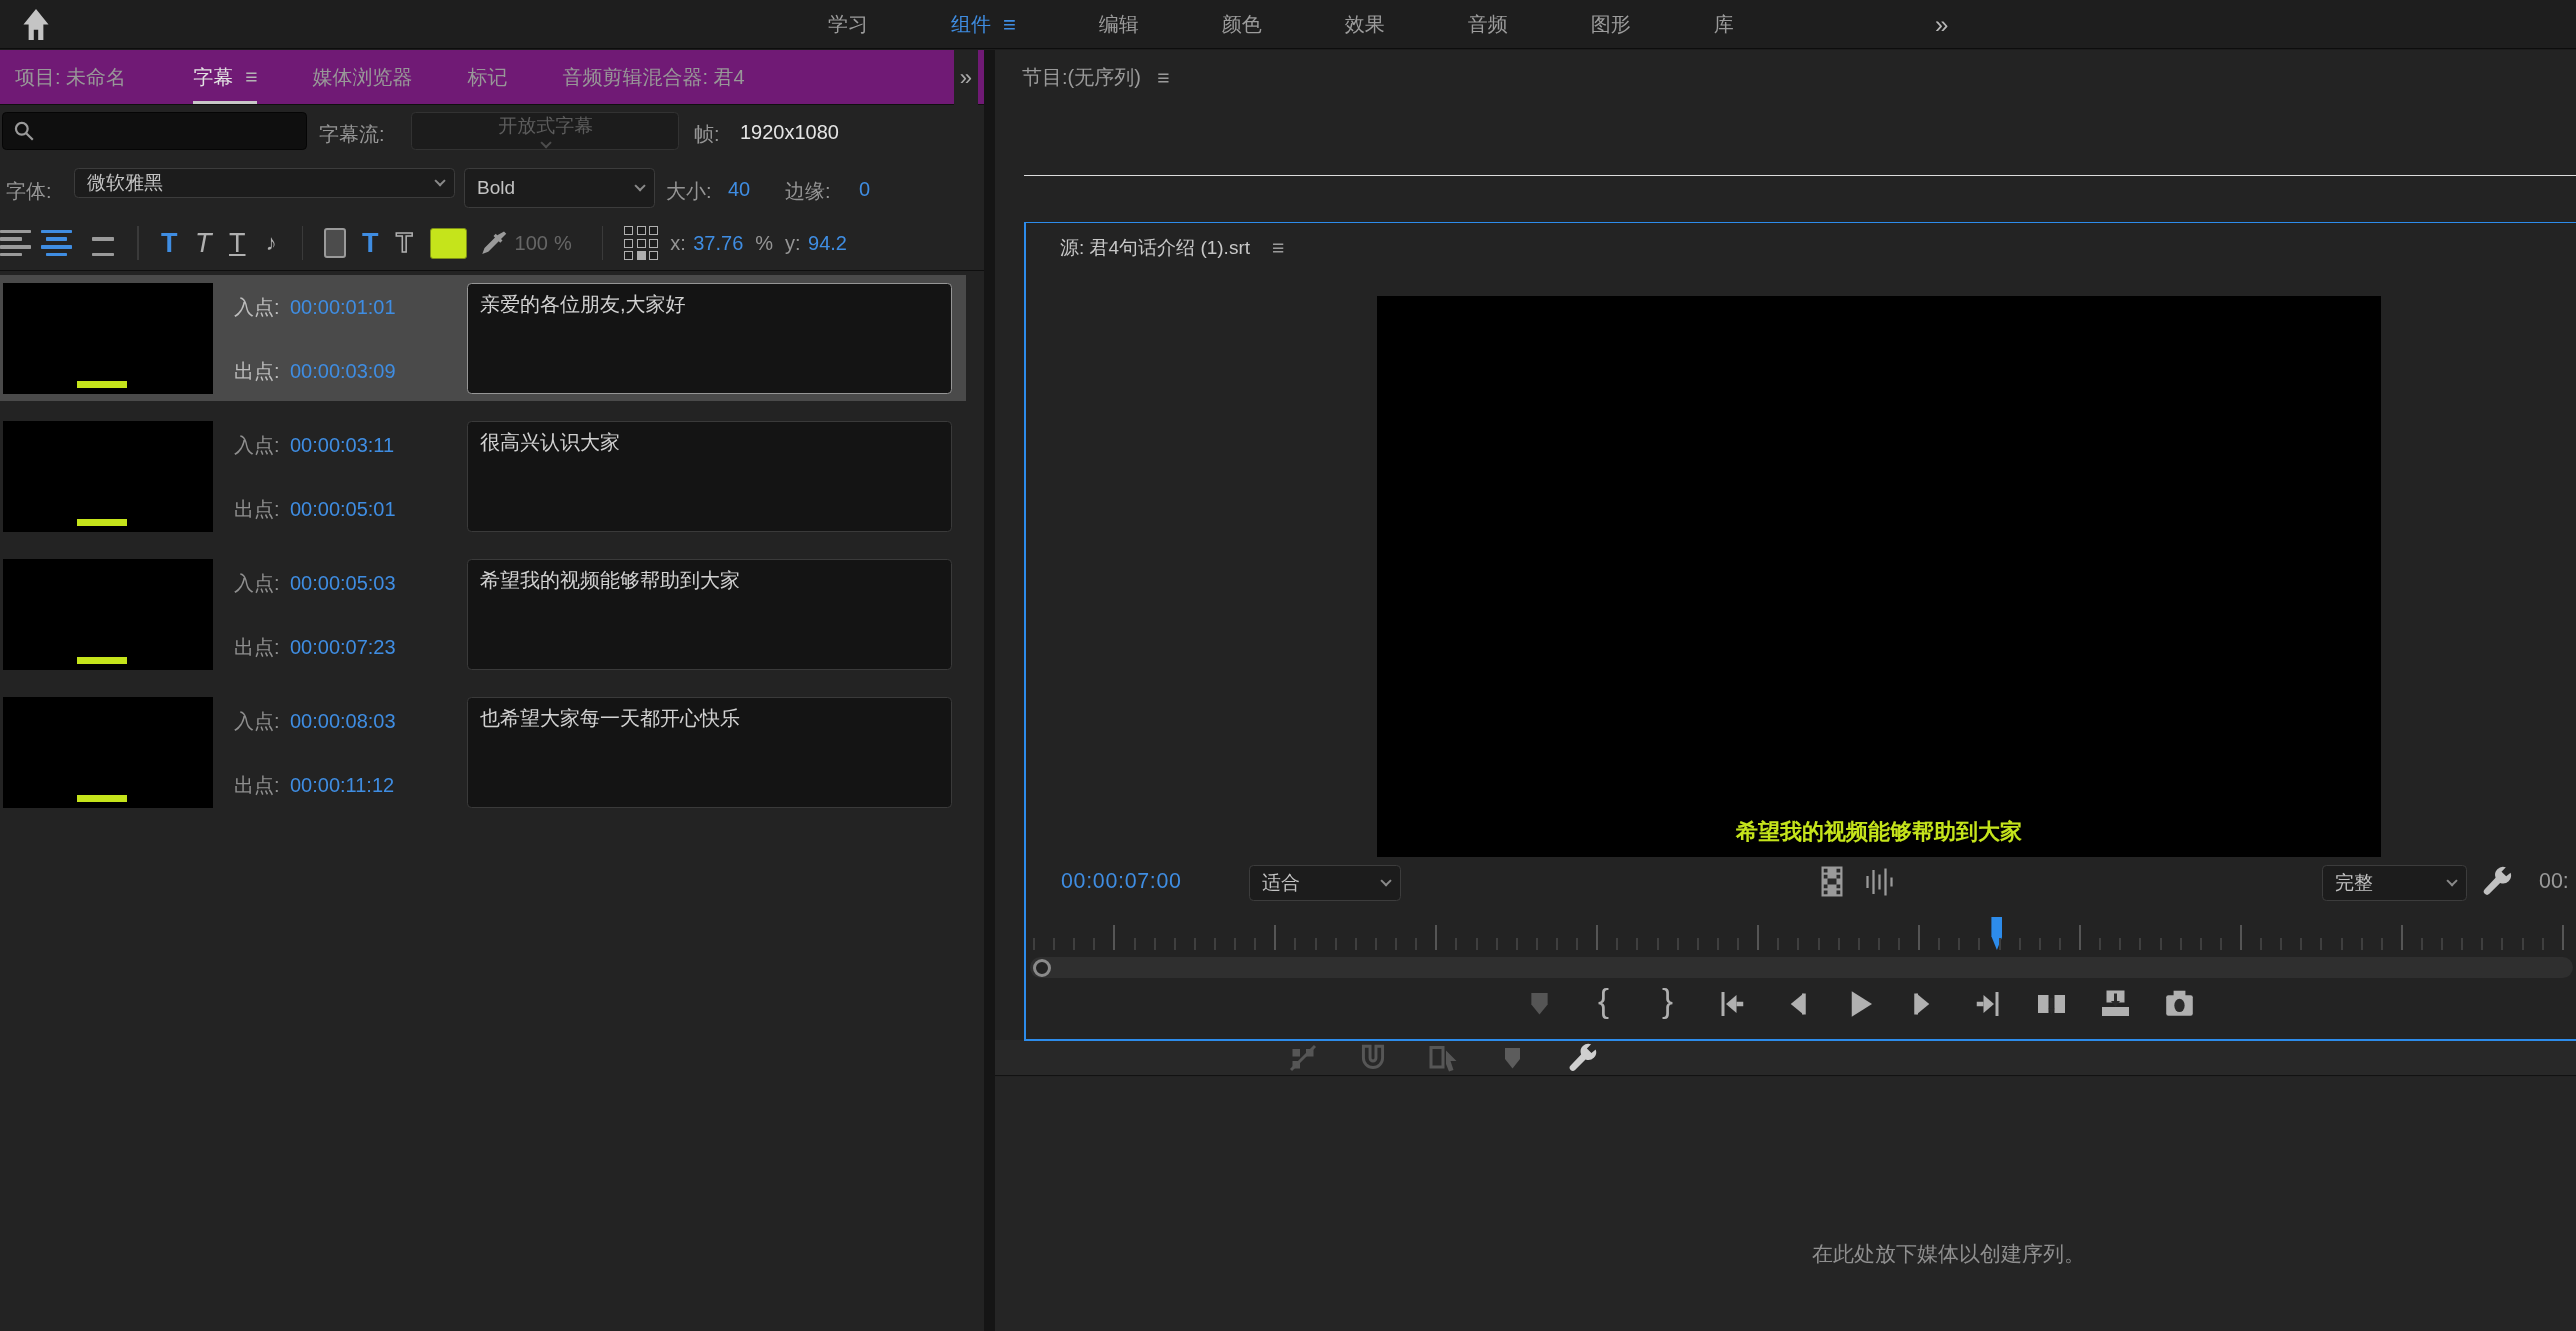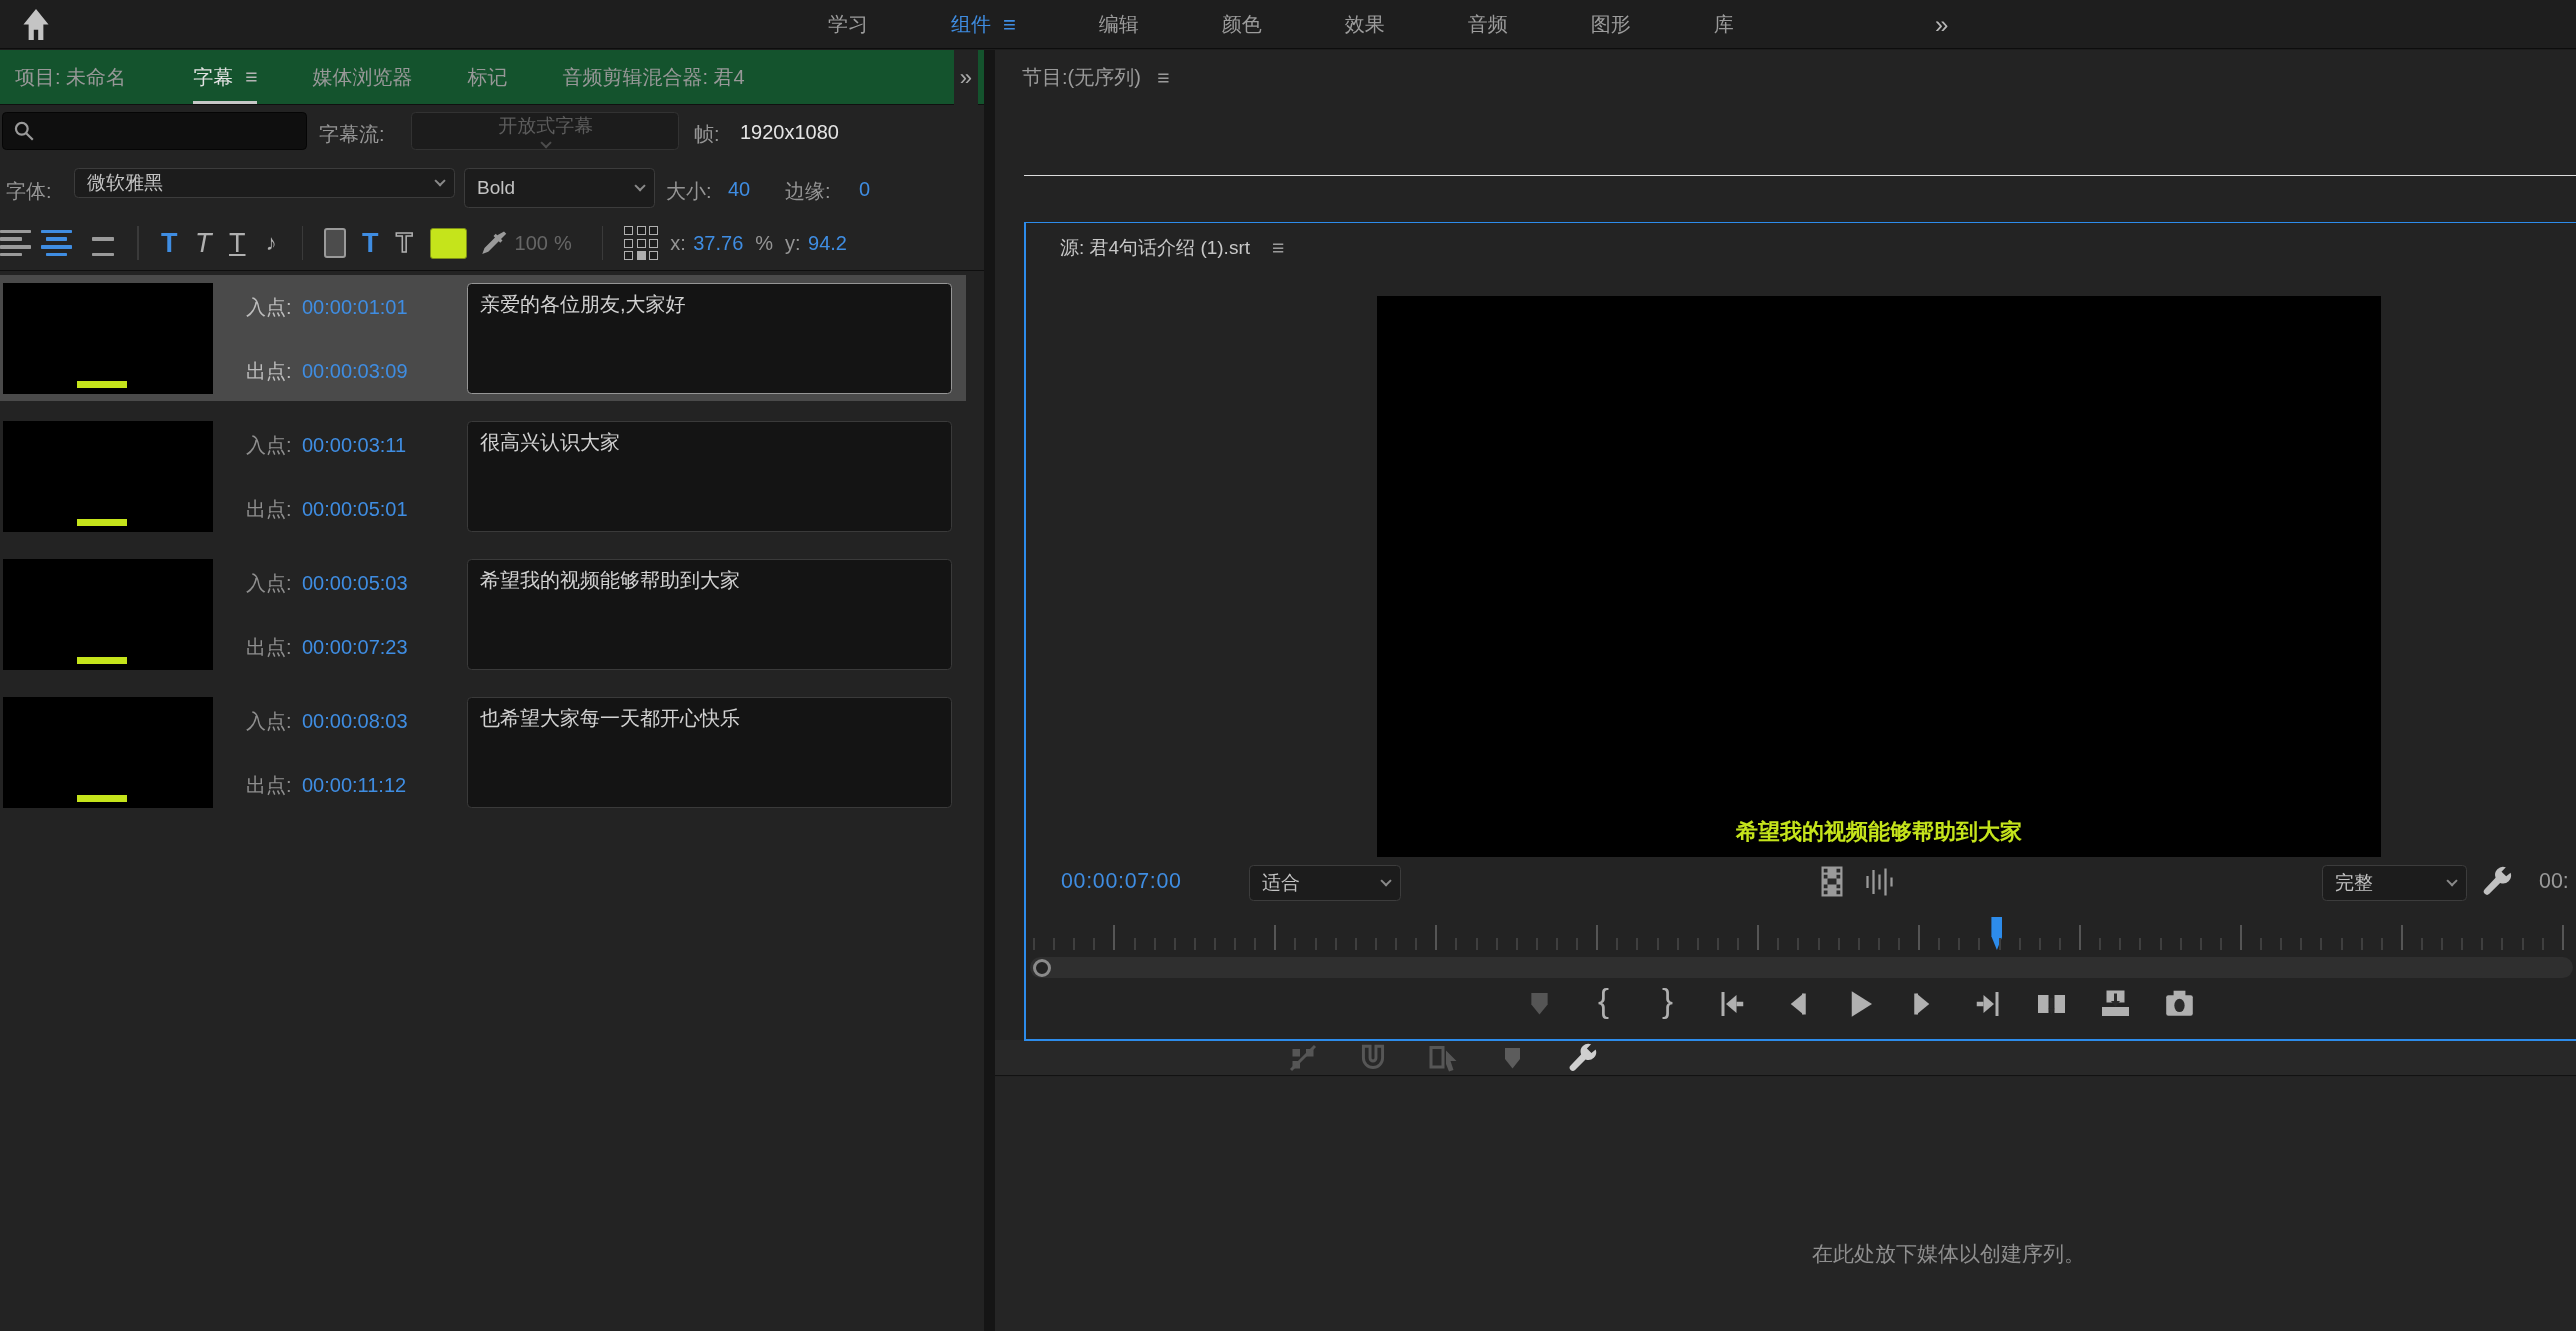--- a/index.html
+++ b/index.html
@@ -12,21 +12,21 @@
   .home-btn { position:absolute; left:19px; top:7.4px; width:33px; height:34px; display:flex; align-items:center; justify-content:center; }
   .ws-tabs { position:absolute; left:828px; top:0; height:49px; display:flex; align-items:center; gap:83px; }
   .ws-tab { font-size:20px; color:#9c9c9c; display:inline-flex; align-items:center; gap:12px; white-space:nowrap; cursor:default; }
   .ws-tab .ws-menu { display:none; color:#3f8de2; font-size:22px; }
   .ws-tab.active { color:#3f8de2; }
   .ws-tab.active .ws-menu { display:inline; }
   .ws-overflow { position:absolute; left:1935px; top:0; height:49px; display:flex; align-items:center; font-size:24px; color:#b8b8b8; }
 
   
   .left-panel { position:absolute; left:0; top:50px; width:984px; height:1281px; background:#232323; overflow:hidden; }
-  .lp-tabbar { position:absolute; left:0; top:0; width:984px; height:55px; background:#14532d; border-bottom:1.5px solid #101010; display:flex; align-items:stretch; gap:55px; padding-left:15px; overflow:hidden; }
+  .lp-tabbar { position:absolute; left:0; top:0; width:984px; height:55px; background:#701a75; border-bottom:1.5px solid #101010; display:flex; align-items:stretch; gap:55px; padding-left:15px; overflow:hidden; }
   .lp-tab { display:inline-flex; align-items:center; gap:12px; font-size:20px; color:#989898; white-space:nowrap; border-bottom:3.7px solid transparent; padding-top:3px; }
   .lp-tab.active { color:#e2e2e2; border-bottom-color:#c8c8c8;margin-left:12px; }
   .lp-tab .lp-menu { display:none; color:#b4b4b4; font-size:21px; }
   .lp-tab.active .lp-menu { display:inline; }
   .lp-overflow { position:absolute; right:6px; top:0; height:55px; display:flex; align-items:center; font-size:22px; color:#a8a8a8; background:#232323; padding:0 6px; }
 
   .lp-search-row { position:absolute; left:0; top:56px; width:984px; height:47px; }
   .search-box { position:absolute; left:1.5px; top:6px; width:305px; height:38px; background:#0f0f0f; border:0.7px solid #050505; border-radius:4.4px; display:flex; align-items:center; padding-left:10.4px; }
   .search-box input { background:transparent; border:none; outline:none; color:#cfcfcf; font-size:19px; width:259px; margin-left:9px; font-family:inherit; }
   .lbl { color:#959595; font-size:20px; }
@@ -69,21 +69,21 @@
   .dim { color:#666; font-size:20px; }
   .grid-icon { display:grid; grid-template-columns:repeat(3,9px); grid-template-rows:repeat(3,9px); gap:3.7px; margin:0 12px 0 7.4px; }
   .grid-icon b { border:1.5px solid #b0b0b0; background:#1d1d1d; }
   .grid-icon b.sel { background:#b0b0b0; }
 
   .caption-list { position:absolute; left:0; top:220px; width:984px; height:961px; border-top:1.5px solid #0f0f0f; padding-top:4.4px; }
   .caption-entry { position:relative; width:966px; height:126px; background:#232323; margin-bottom:12px; }
   .caption-entry.selected { background:#4a4a4a; }
   .thumb { position:absolute; left:3px; top:7.4px; width:210px; height:111px; background:#000; }
   .thumb-sub { position:absolute; left:74px; bottom:6px; width:50px; height:6.7px; background:#c5e41b; }
-  .tc-label { color:#8f8f8f; font-size:20px;margin-left:12px; }
+  .tc-label { color:#8f8f8f; font-size:20px; }
   .caption-entry.selected .tc-label { color:#bdbdbd; }
   .tc-value { color:#3f8de2; font-size:20px; margin-left:10.4px; }
   .tc-in { position:absolute; left:234px; top:19px; white-space:nowrap; }
   .tc-out { position:absolute; left:234px; bottom:16.3px; white-space:nowrap; }
   .caption-textbox { position:absolute; left:467px; top:7.4px; width:485px; height:111px; background:#141414; border:1.5px solid #3a3a3a; border-radius:4.4px; padding:7.4px 12px; font-size:20px; color:#d2d2d2; overflow:hidden; }
   .caption-entry.selected .caption-textbox { border-color:#969696; }
 
   .panel-divider { position:absolute; left:984px; top:50px; width:12px; height:1281px; background:#151515; }
 
   

